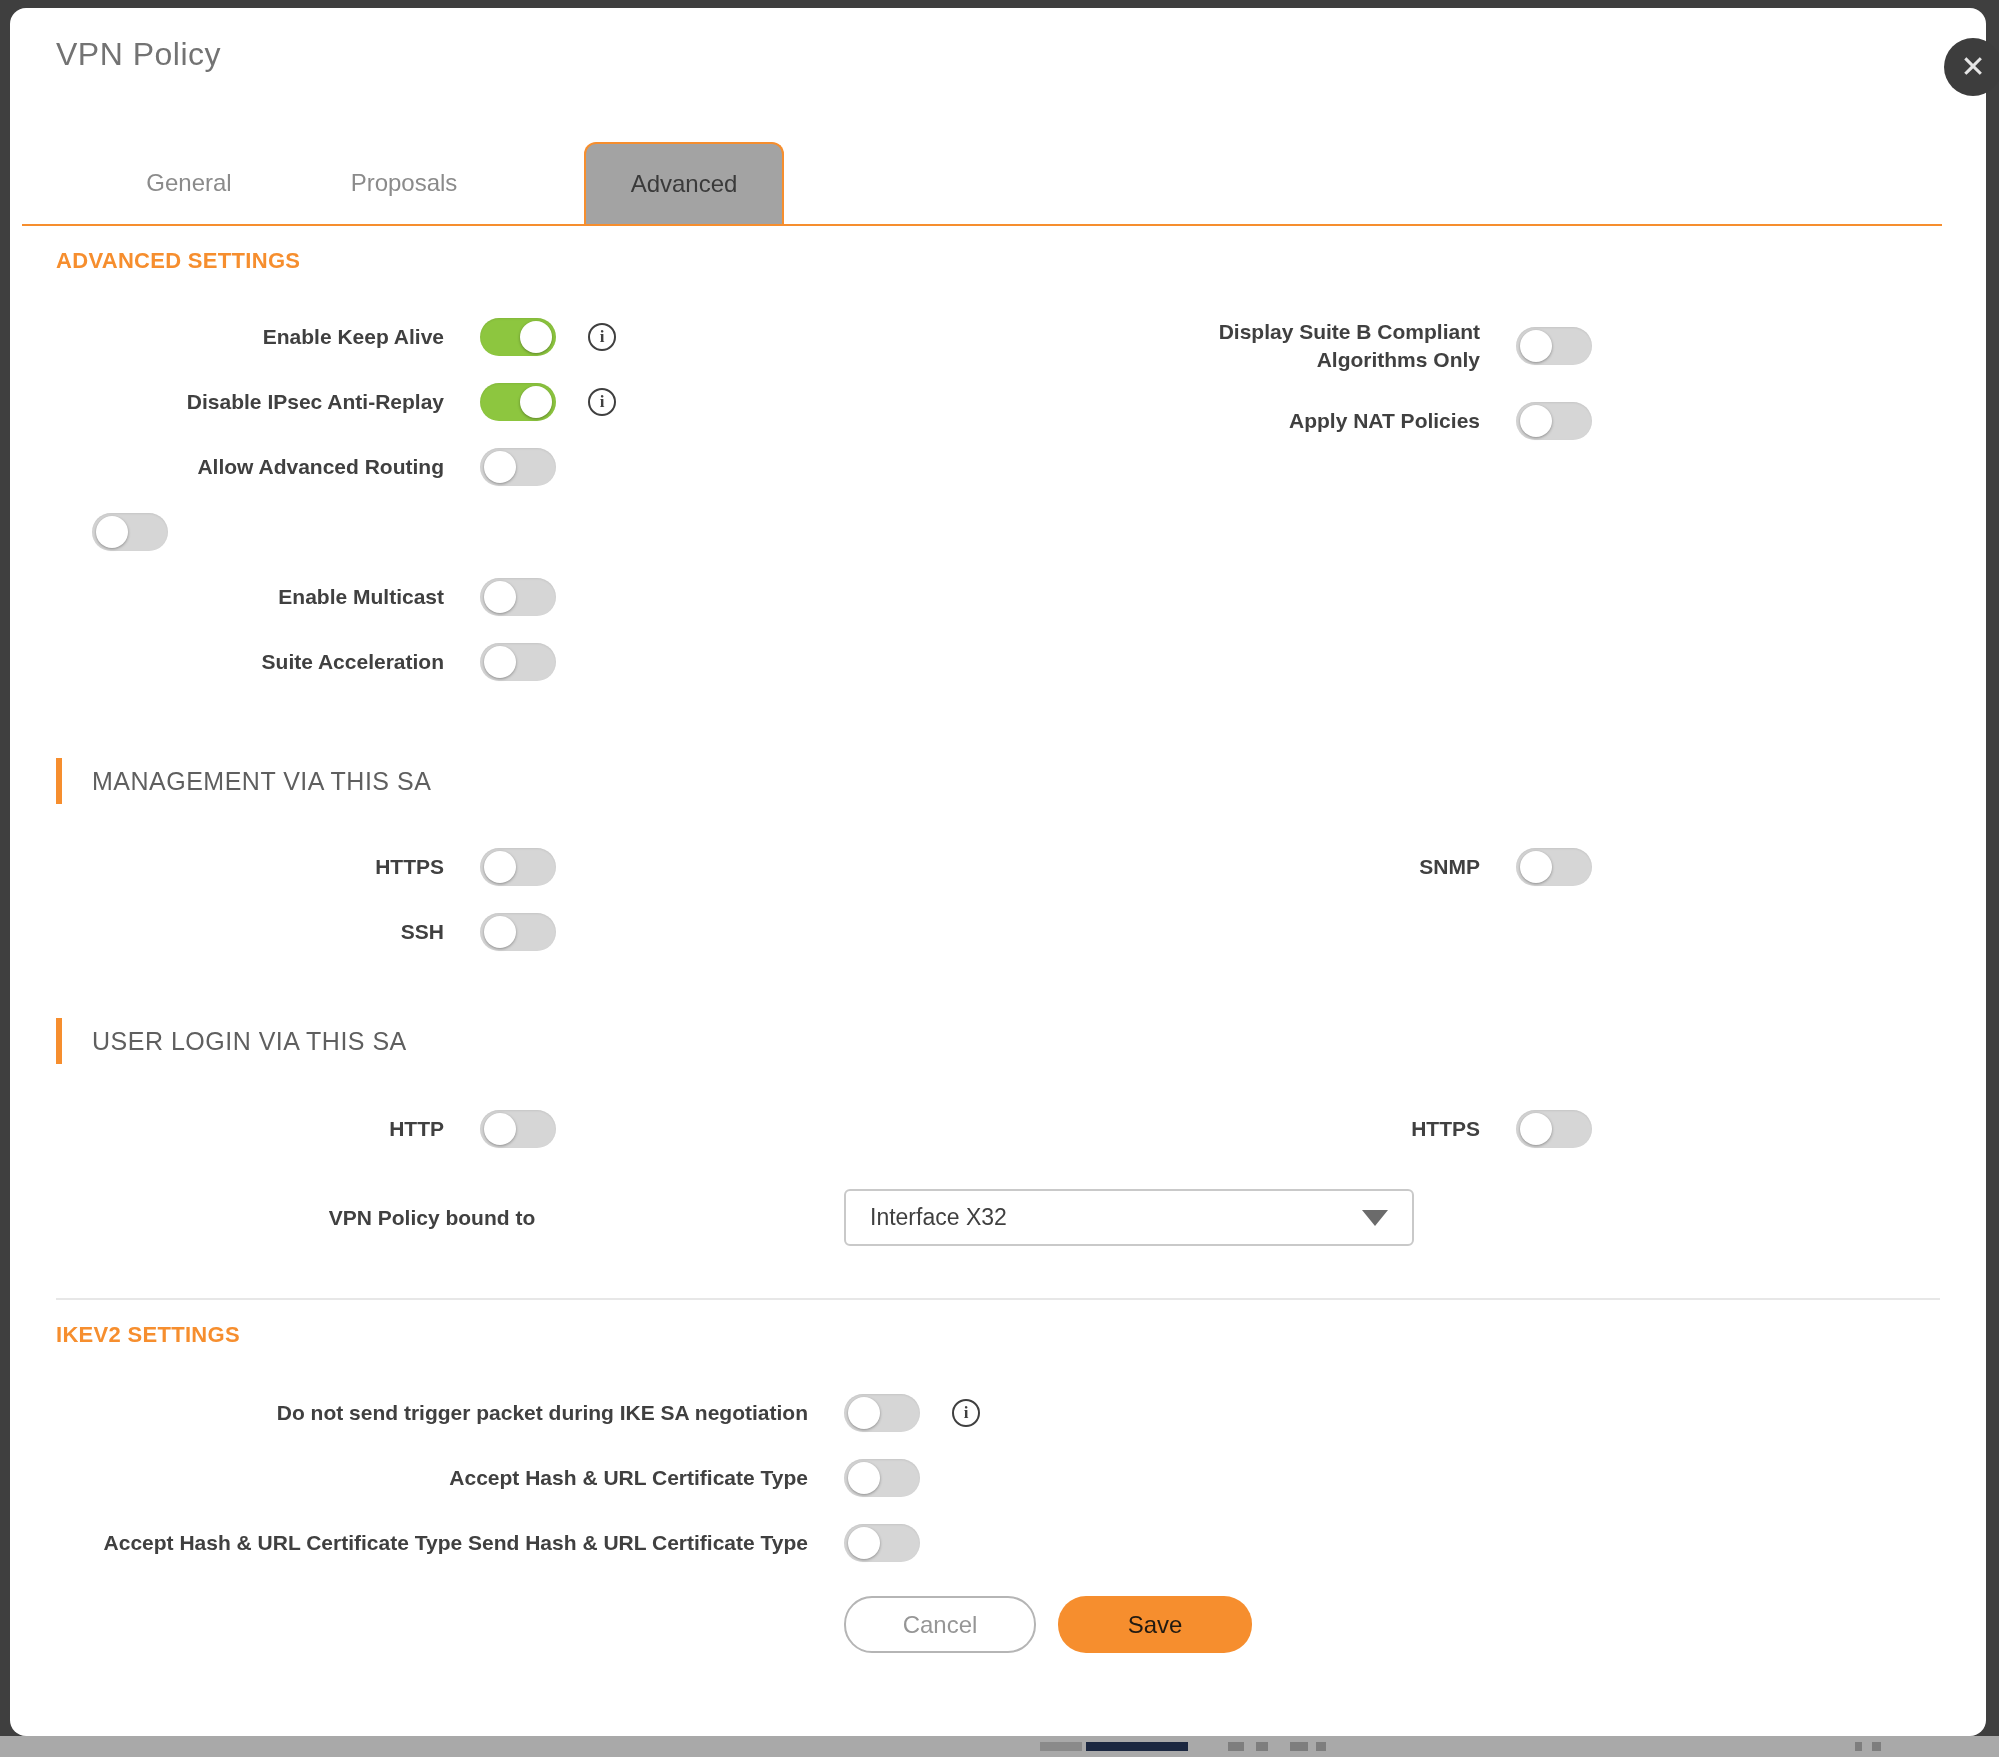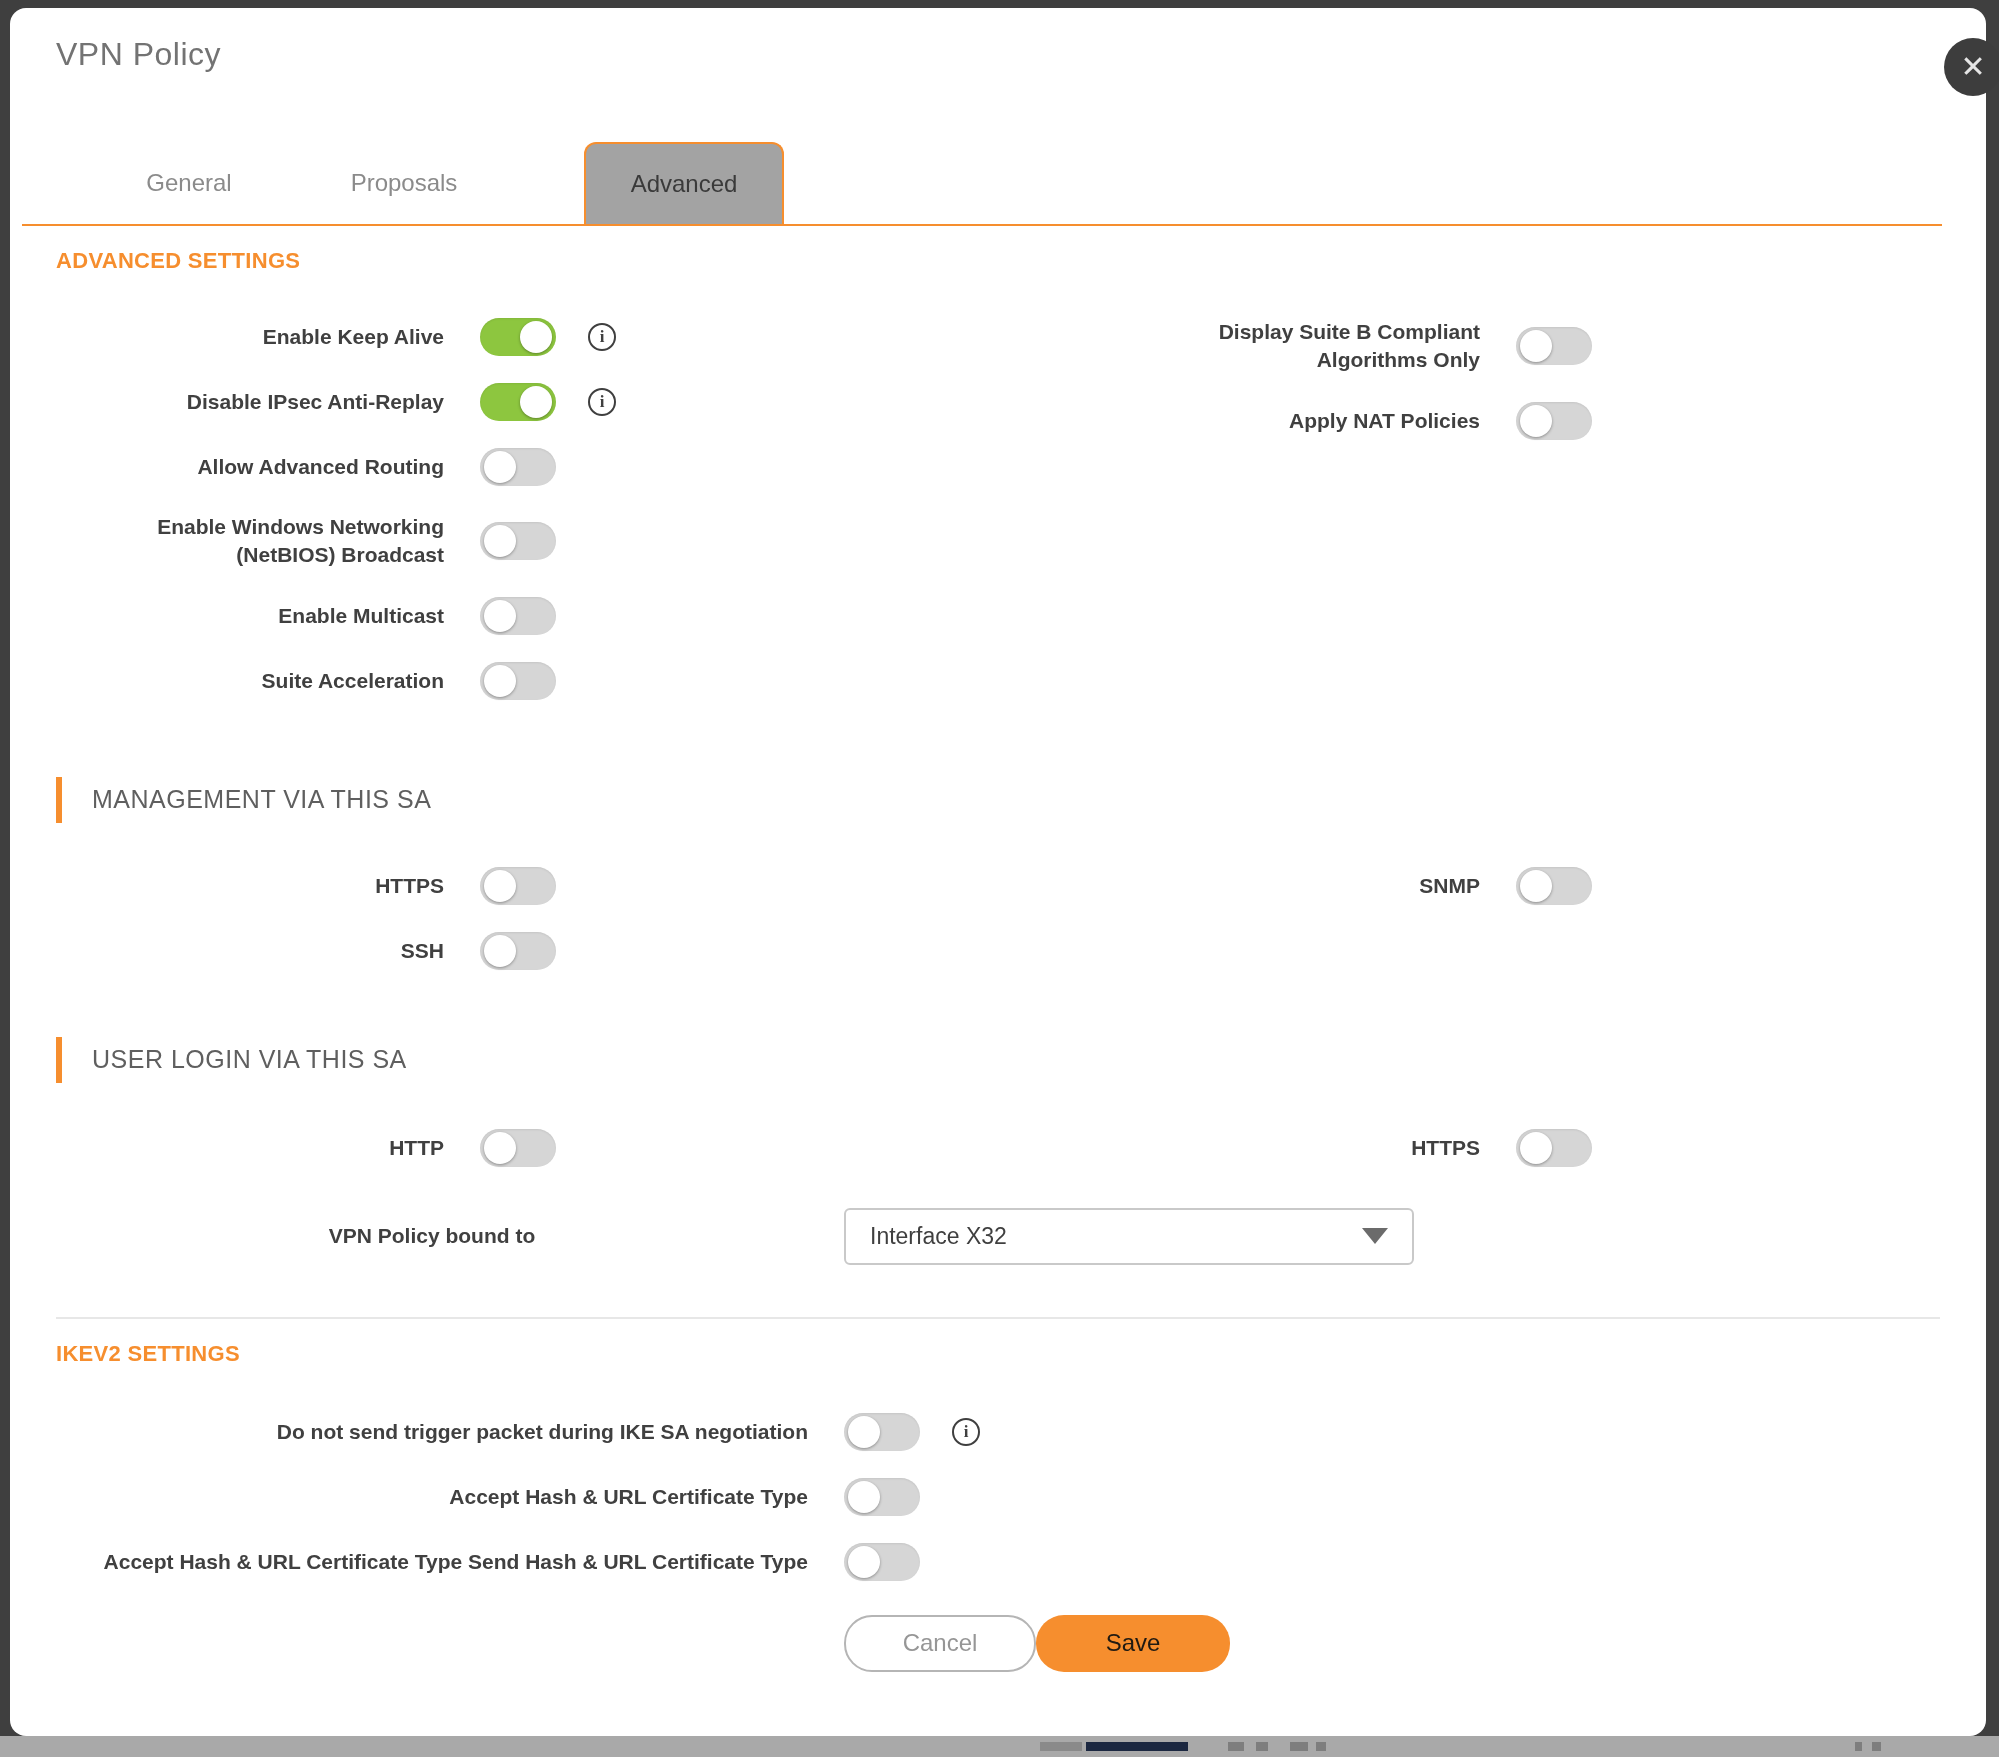--- a/index.html
+++ b/index.html
@@ -69,21 +69,21 @@
   .select .val{ font-size:23px; color:#3f3f3f; flex:1; }
   .caret{ width:0; height:0; border-left:13px solid transparent;
     border-right:13px solid transparent; border-top:16px solid #6b6b6b; }
 
   .divider{ margin-top:52px; height:2px; background:#e7e7e7; }
 
   .ikev2-rows{ margin-top:46px; }
   .ikev2-rows .lbl{ width:752px; margin-left:0; }
 
   
-  .footer{ display:flex; margin-top:34px; margin-left:788px; }
+  .footer{ display:flex; margin-top:34px; margin-left:788px; gap:22px; }
   .btn{ height:57px; border-radius:28px; font-size:24px; cursor:pointer;
     font-family:"Liberation Sans", sans-serif; }
   .btn-cancel{ width:192px; background:#ffffff; border:2px solid #b5b5b5;
     color:#969696; }
   .btn-save{ width:194px; background:#F68E2E; border:none; color:#201a12; }
 
   
   .bottom-strip{ position:absolute; left:0; top:1736px; width:1999px; height:21px;
     background:#a9a9a9; }
   .bottom-strip .seg{ position:absolute; top:6px; height:9px; }
@@ -125,21 +125,20 @@
             </span>
             <span class="info">i</span>
           </div>
           <div class="row">
             <span class="lbl">Allow Advanced Routing</span>
             <span class="toggle">
               <span class="knob"></span>
             </span>
           </div>
           <div class="row">
-            <span class="lbl">Enable Windows Networking (NetBIOS) Broadcast</span>
             <span class="toggle">
               <span class="knob"></span>
             </span>
           </div>
           <div class="row">
             <span class="lbl">Enable Multicast</span>
             <span class="toggle">
               <span class="knob"></span>
             </span>
           </div>

